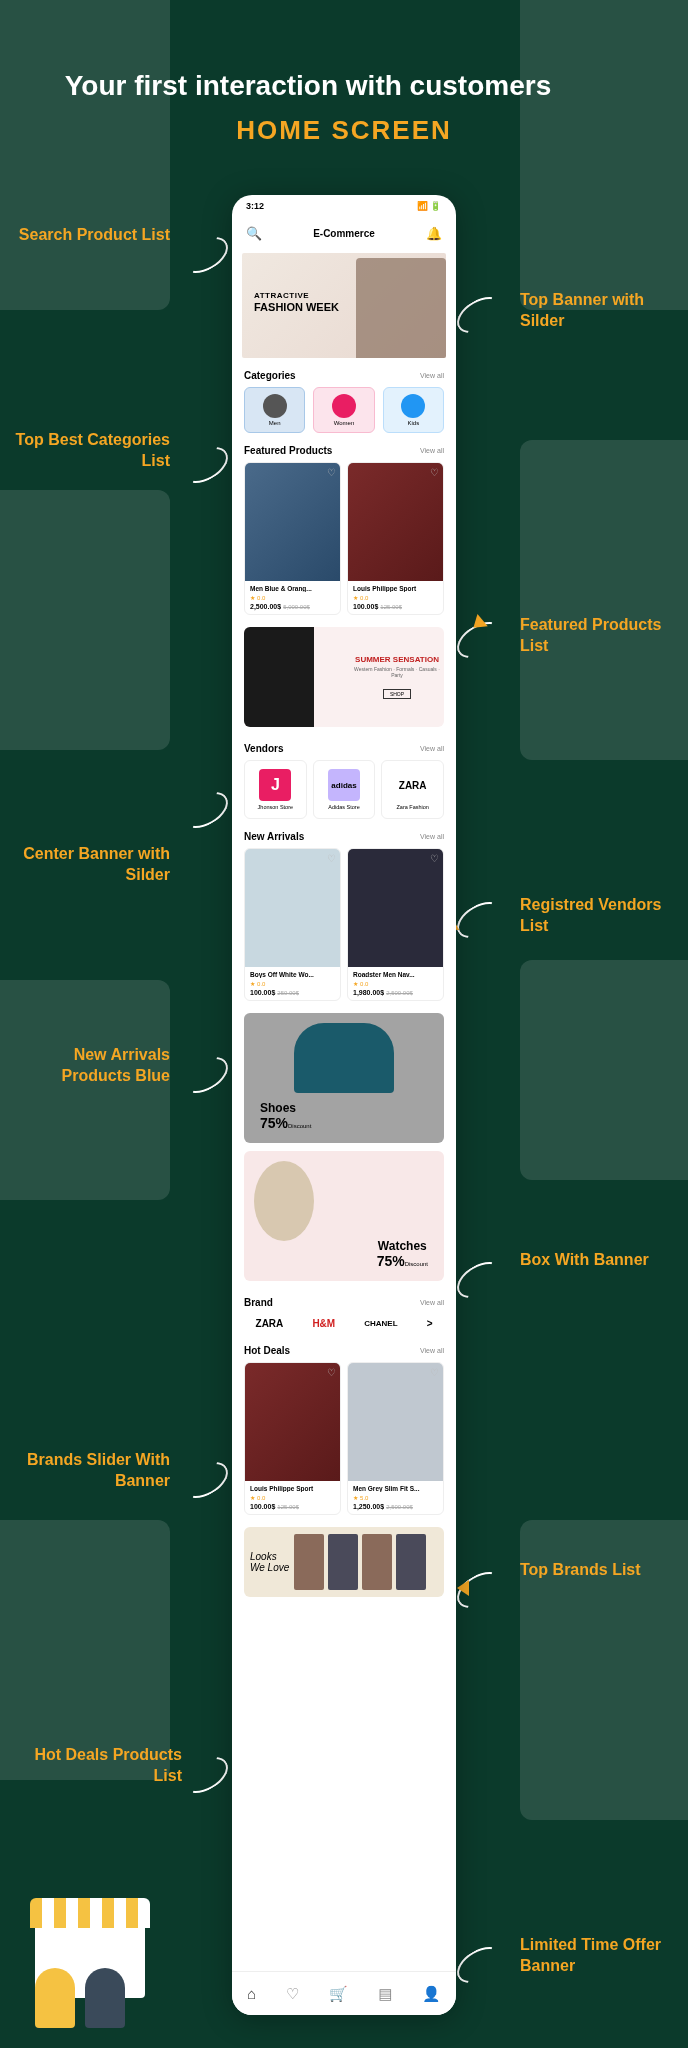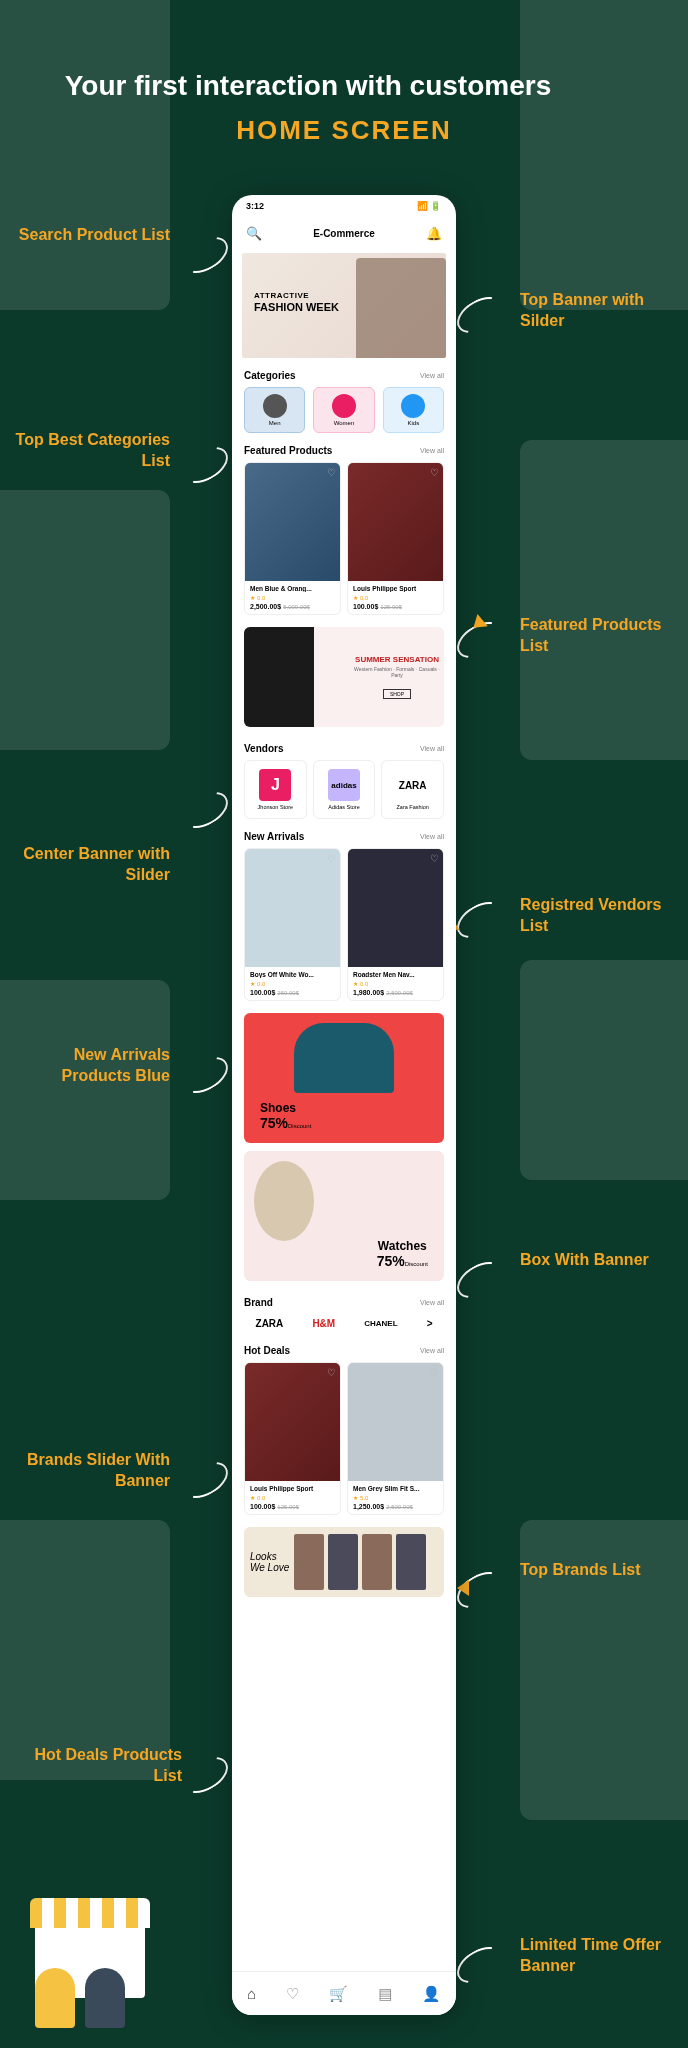--- a/index.html
+++ b/index.html
@@ -109,21 +109,21 @@
 
 .vendor-row { display: flex; gap: 6px; }
 .vendor-card { flex: 1; border: 1px solid #eee; border-radius: 6px; padding: 8px 4px; text-align: center; }
 .vendor-logo { width: 32px; height: 32px; margin: 0 auto 3px; border-radius: 4px; display: flex; align-items: center; justify-content: center; font-size: 16px; font-weight: 700; }
 .vendor-logo.j { background: #e91e63; color: #fff; }
 .vendor-logo.a { background: #c4b5fd; color: #000; font-size: 8px; }
 .vendor-logo.z { background: #fff; color: #000; font-size: 10px; }
 .vendor-name { font-size: 5.5px; }
 
 .promo-box { margin: 8px 12px; border-radius: 6px; padding: 16px; position: relative; height: 130px; }
-.promo-box.mint { background: #ef4444; }
+.promo-box.mint { background: #a3a3a3; }
 .promo-box.pink { background: #f8e8e8; }
 .promo-img { position: absolute; top: 10px; width: 100px; height: 70px; }
 .promo-box.mint .promo-img { left: 50%; transform: translateX(-50%); background: #1a5a6a; border-radius: 30px 30px 4px 4px; }
 .promo-box.pink .promo-img { left: 10px; width: 60px; height: 80px; background: #d8c8b0; border-radius: 50%; }
 .promo-txt { position: absolute; bottom: 12px; }
 .promo-box.mint .promo-txt { left: 16px; }
 .promo-box.pink .promo-txt { right: 16px; text-align: center; }
 .promo-title { font-size: 12px; font-weight: 800; }
 .promo-disc { font-size: 14px; font-weight: 800; }
 .promo-disc .sm { font-size: 6px; font-weight: 400; }

